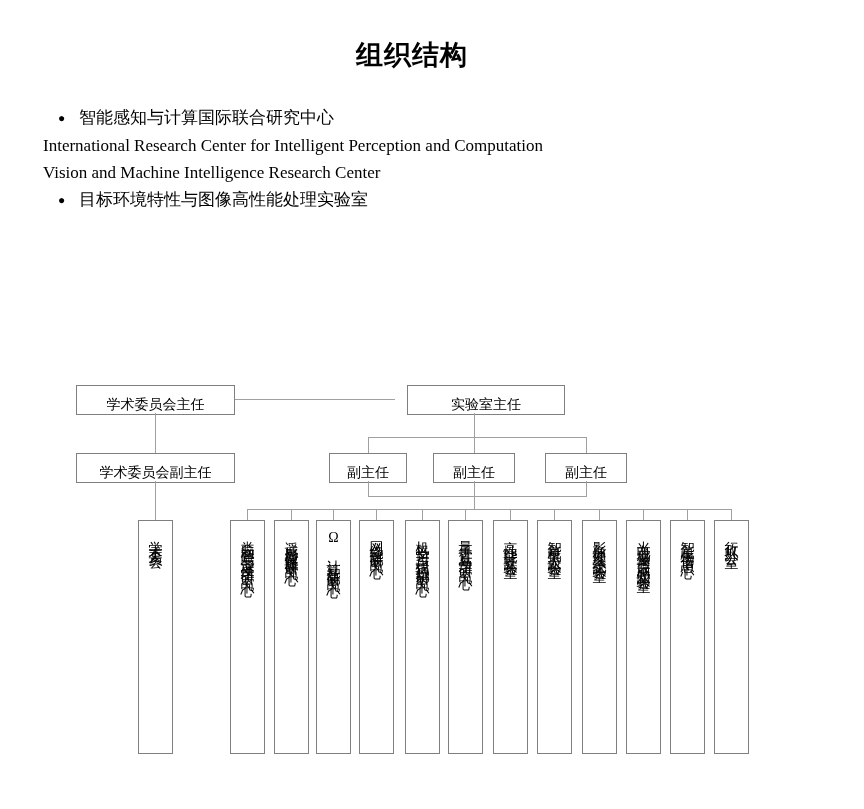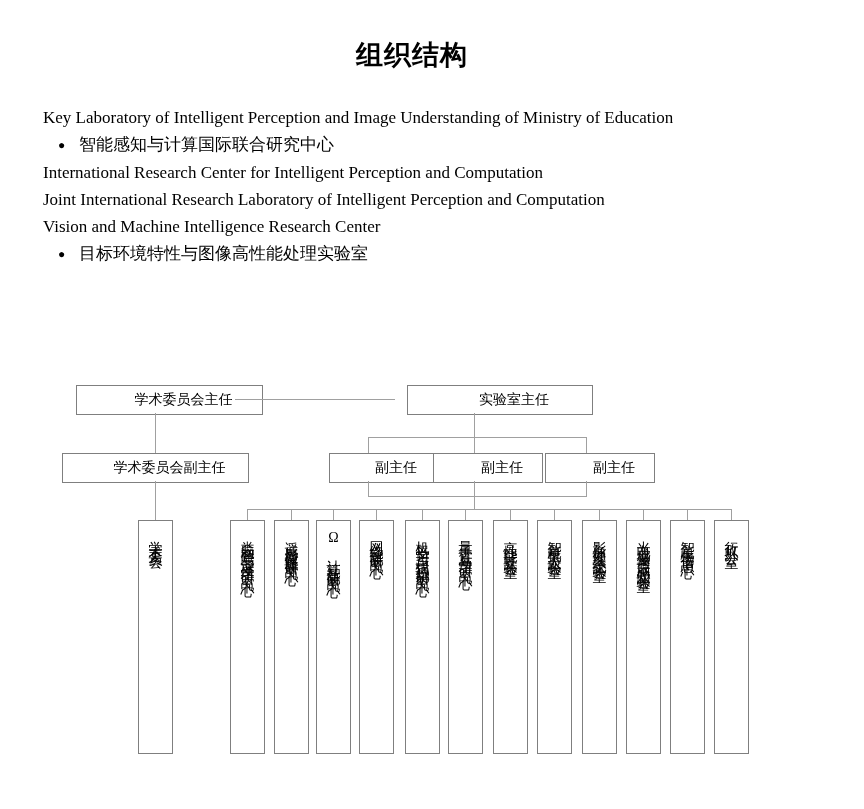--- a/index.html
+++ b/index.html
@@ -6,56 +6,54 @@
   .page{position:relative;width:864px;height:809px;background:#ffffff;overflow:hidden;
         font-family:"Liberation Serif","DejaVu Serif",serif;color:#000;}
   .title{position:absolute;top:37px;left:0;width:824px;text-align:center;
          font-size:27px;font-weight:bold;letter-spacing:1px;
          font-family:"DejaVu Sans","Liberation Sans",sans-serif;}
   .list{position:absolute;left:43px;top:104px;width:790px;font-size:17px;line-height:27px;}
   .li-zh .marker{display:inline-block;width:36px;padding-left:15px;font-size:12px;
                  vertical-align:1px;box-sizing:border-box;}
   
   .obox{position:absolute;height:28px;border:1px solid #7f7f7f;background:#fff;
-        box-sizing:content-box;display:flex;align-items:center;justify-content:center;
-        font-size:14px;white-space:nowrap;padding-left:28px;}
+        box-sizing:content-box;display:flex;align-items:flex-end;justify-content:center;
+        font-size:14px;white-space:nowrap;}
   .vbox{position:absolute;top:520px;width:33px;height:232px;border:1px solid #7f7f7f;
         background:#fff;display:flex;justify-content:center;align-items:flex-start;}
   .vtext{writing-mode:vertical-rl;text-orientation:upright;font-size:14px;
          letter-spacing:3.5px;padding-top:9px;line-height:15px;}
   .hl,.vl{position:absolute;background:#a0a0a0;}
   .hl{height:1px;}
   .vl{width:1px;}
 </style>
 </head>
 <body>
 
 <div class="page">
 
   <div class="title">组织结构</div>
 
   <div class="list">
-    <div class="li-en">Key Laboratory of Intelligent Perception and Image Understanding of Ministry of Education</div>
     <div class="li-zh"><span class="marker">●</span><span>智能感知与计算国际联合研究中心</span></div>
     <div class="li-en">International Research Center for Intelligent Perception and Computation</div>
-    <div class="li-en">Joint International Research Laboratory of Intelligent Perception and Computation</div>
     <div class="li-en">Vision and Machine Intelligence Research Center</div>
     <div class="li-zh"><span class="marker">●</span><span>目标环境特性与图像高性能处理实验室</span></div>
   </div>
 
   <div>
 
     <div class="obox" style="left:76px;top:385px;width:157px;">
         <span>学术委员会主任</span>
       </div>
     <div class="obox" style="left:395px;top:385px;width:156px;margin-left:12px;">
         <span>实验室主任</span>
       </div>
 
-    <div class="obox" style="left:62px;top:453px;width:157px;">
+    <div class="obox" style="left:76px;top:453px;width:157px;">
         <span>学术委员会副主任</span>
       </div>
     <div class="obox" style="left:329px;top:453px;width:76px;">
         <span>副主任</span>
       </div>
     <div class="obox" style="left:433px;top:453px;width:80px;">
         <span>副主任</span>
       </div>
     <div class="obox" style="left:545px;top:453px;width:80px;">
         <span>副主任</span>

